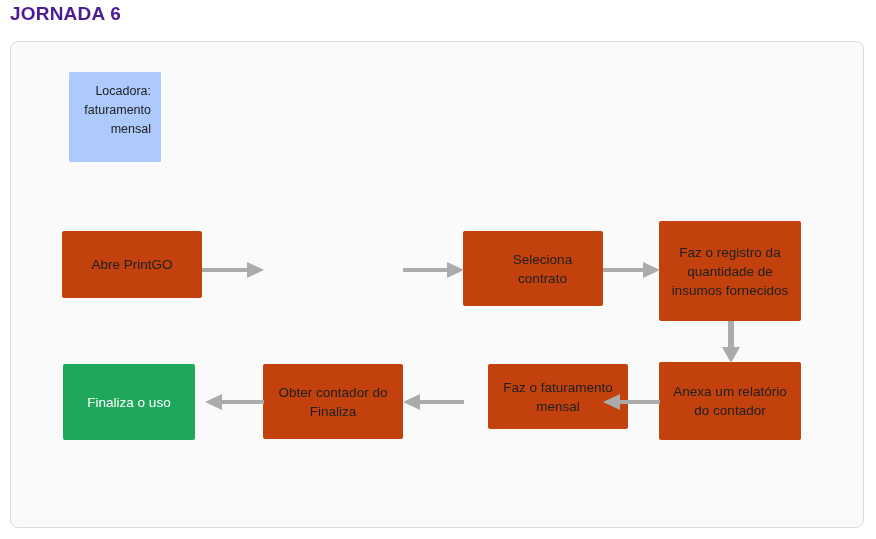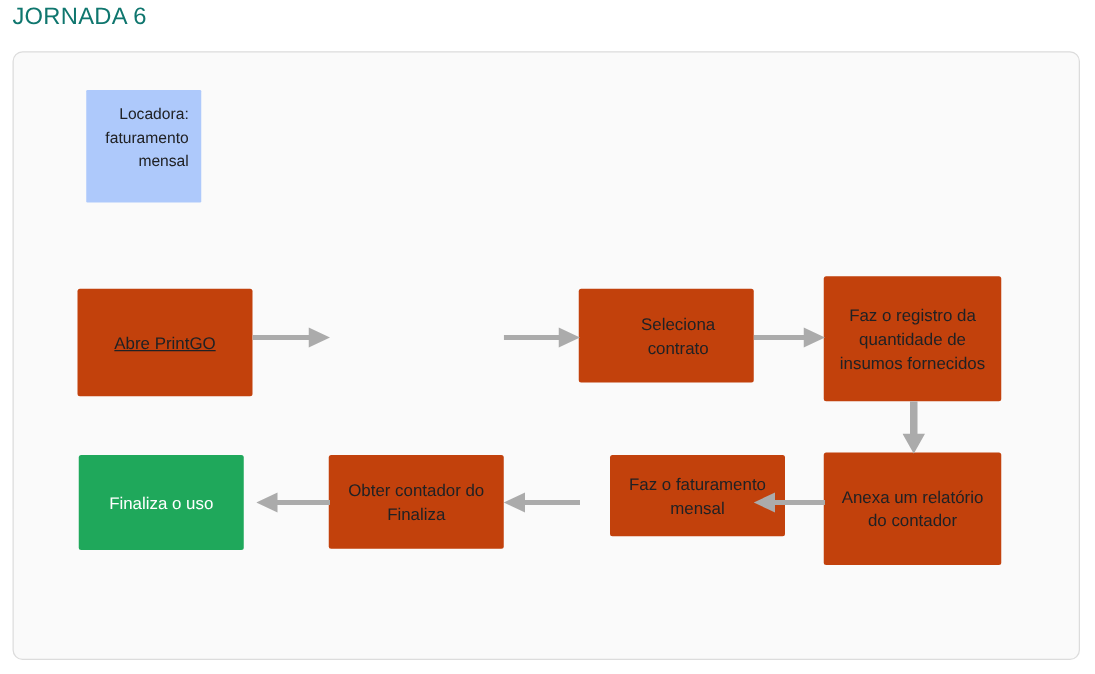--- a/index.html
+++ b/index.html
@@ -13,23 +13,23 @@
     height: 539px;
     font-family: "Liberation Sans", sans-serif;
     overflow: hidden;
     position: relative;
   }
   #page-title {
     position: absolute;
     left: 10px;
     top: 2px;
     font-size: 19px;
-    font-weight: normal;
+    font-weight: bold;
     letter-spacing: 0.2px;
-    color: #0f766e;
+    color: #4c1d95;
     line-height: 24px;
   }
   #canvas-card {
     position: absolute;
     left: 10px;
     top: 41px;
     width: 854px;
     height: 487px;
     background: #fafafa;
     border: 1px solid #dcdcdc;
@@ -70,28 +70,28 @@
 </style>
 </head>
 <body>
 
 <div id="page-title">JORNADA 6</div>
 
 <div id="canvas-card">
 
   <div class="note" style="left:58px; top:30px; width:92px; height:90px;">Locadora: faturamento mensal</div>
 
-  <div class="node yellow" style="left:51px; top:189px; width:140px; height:86px;text-decoration:underline;">Abre PrintGO</div>
+  <div class="node yellow" style="left:51px; top:189px; width:140px; height:67px;">Abre PrintGO</div>
 
 
   <div class="node yellow" style="left:452px; top:189px; width:140px; height:75px;padding-left:27px;">Seleciona contrato</div>
 
   <div class="node yellow" style="left:648px; top:179px; width:142px; height:100px;">Faz o registro da quantidade de insumos fornecidos</div>
 
-  <div class="node yellow" style="left:648px; top:320px; width:142px; height:90px;">Anexa um relatório do contador</div>
+  <div class="node yellow" style="left:648px; top:320px; width:142px; height:78px;">Anexa um relatório do contador</div>
 
   <div class="node yellow" style="left:477px; top:322px; width:140px; height:65px;">Faz o faturamento mensal</div>
 
   <div class="node yellow" style="left:252px; top:322px; width:140px; height:75px;">Obter contador do Finaliza</div>
 
   <div class="node green" style="left:52px; top:322px; width:132px; height:76px;">Finaliza o uso</div>
 
   <div class="arrow" style="left:191px; top:219px;">
     <svg width="62" height="18" viewBox="0 0 62 18">
       <path d="M0 7 H45 V1 L62 9 L45 17 V11 H0 Z" fill="#ABABAB"></path>

